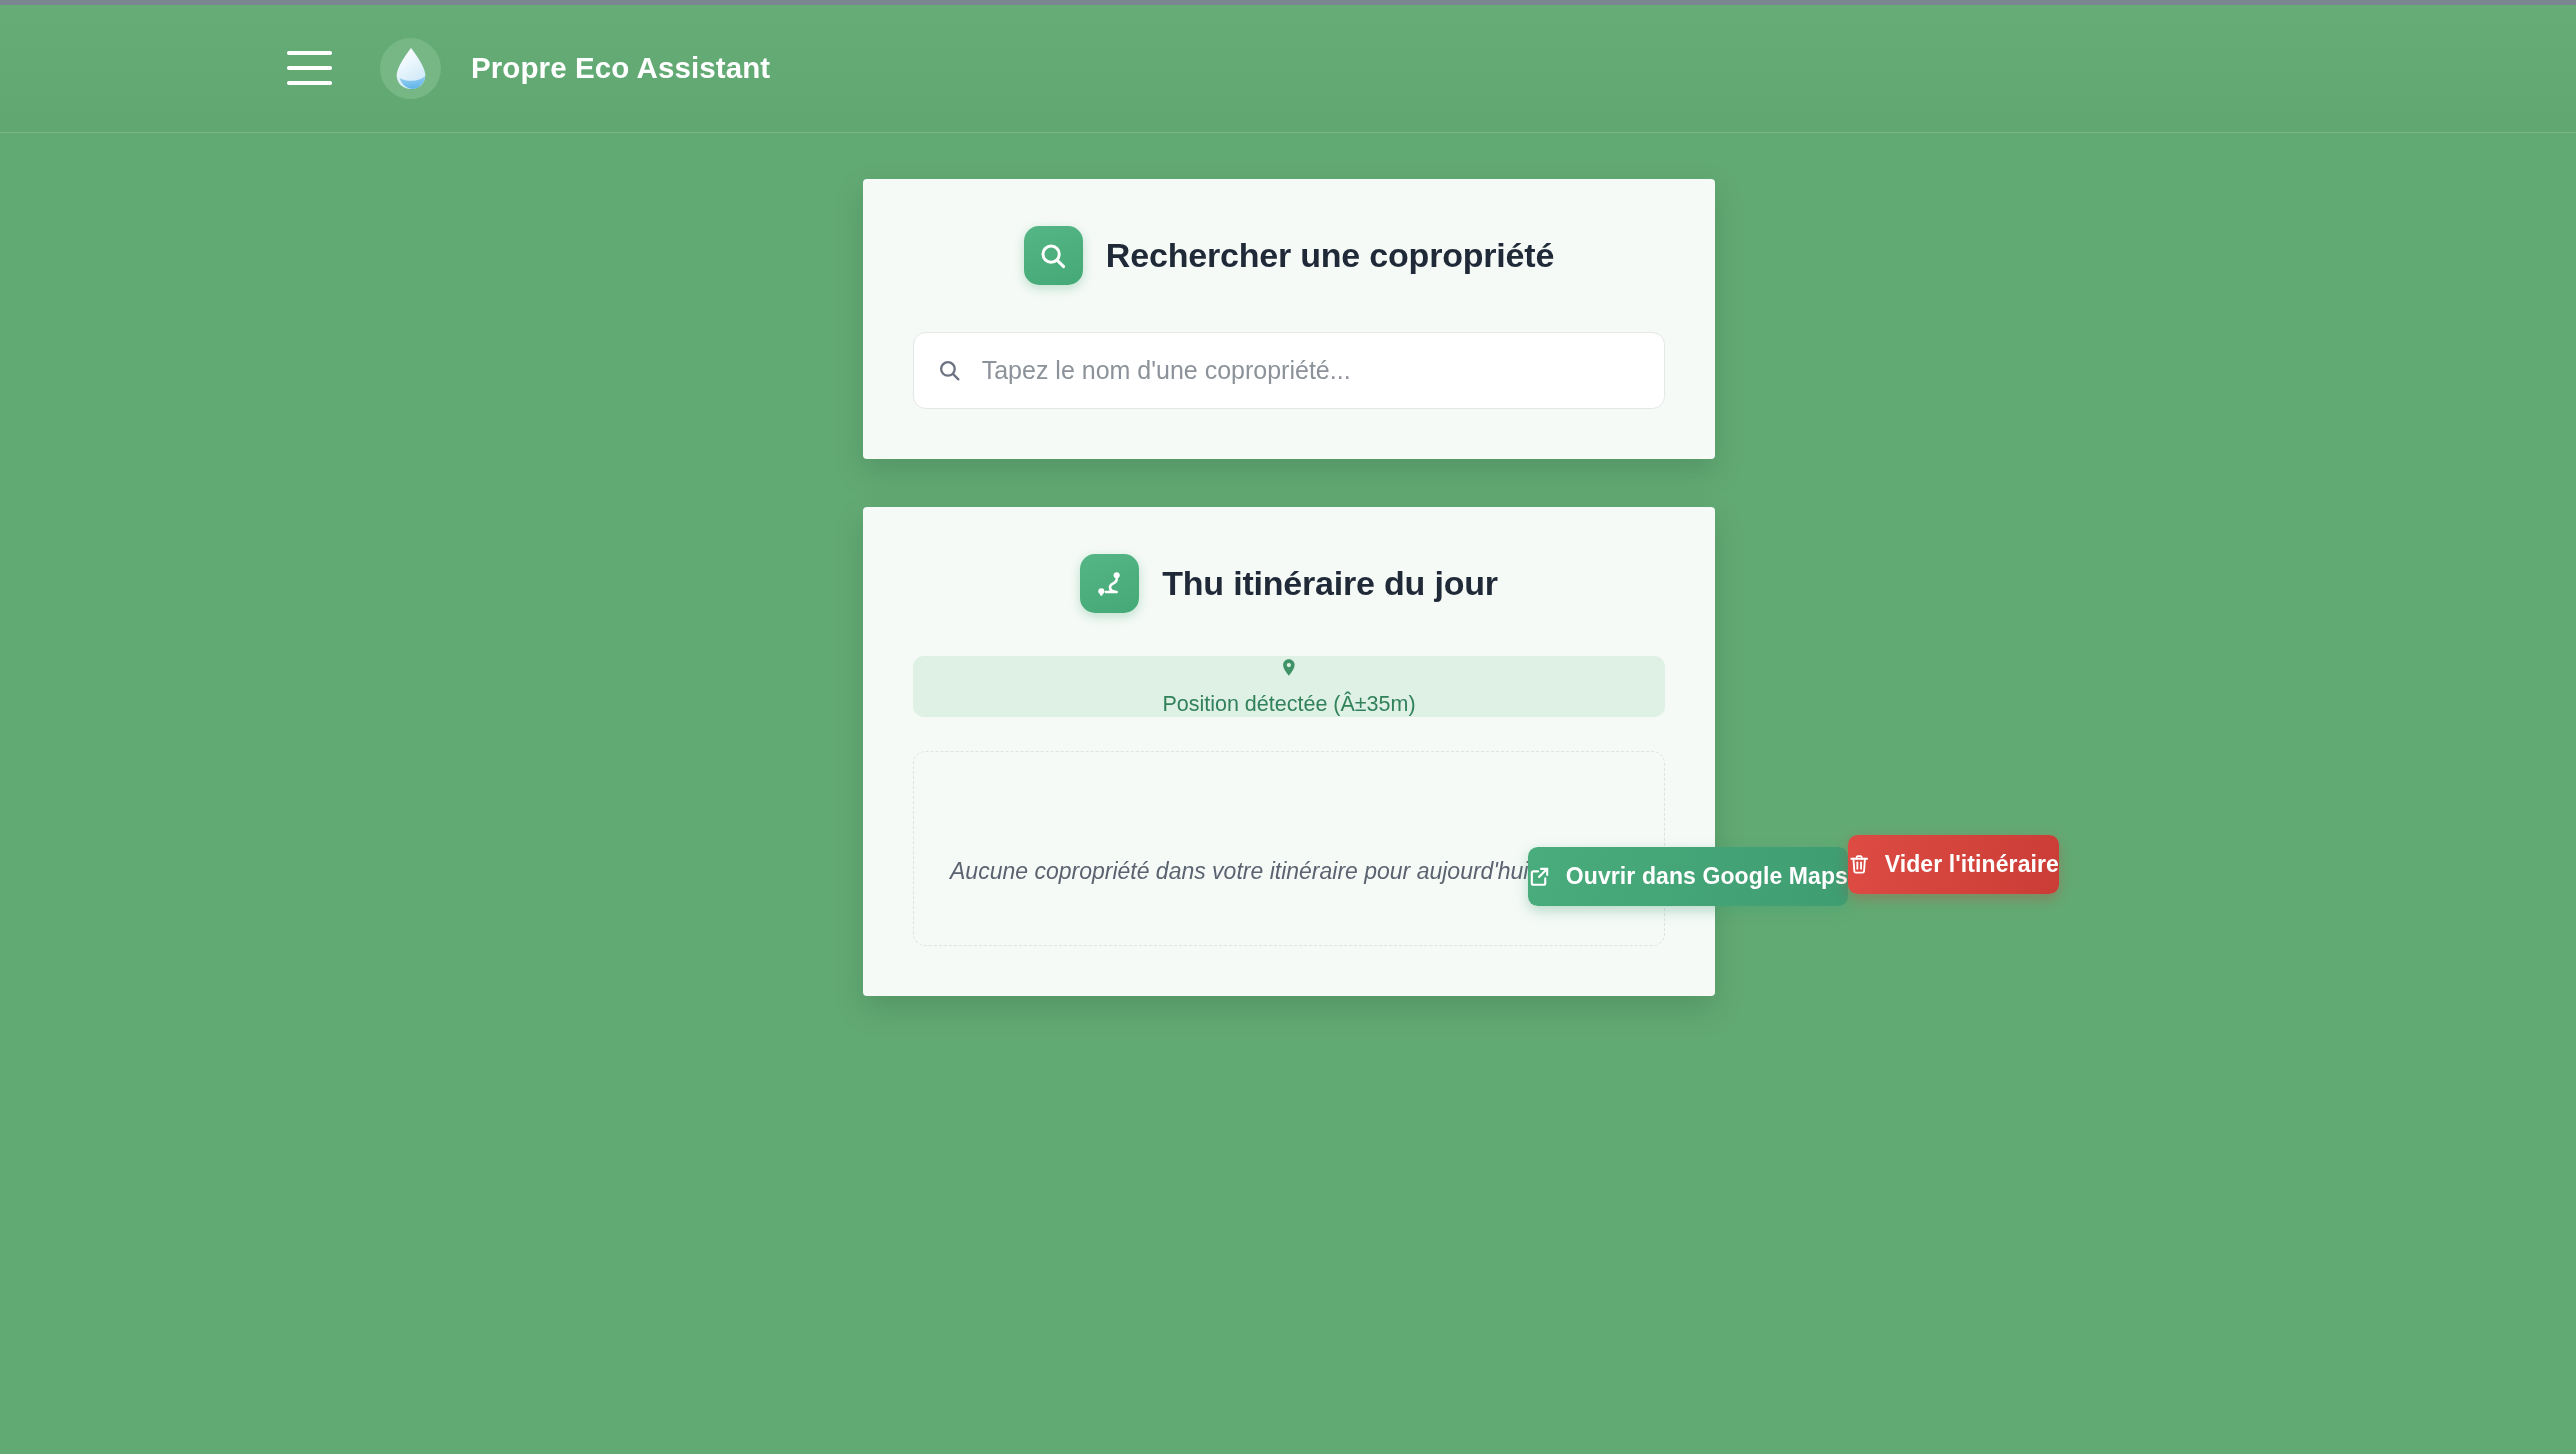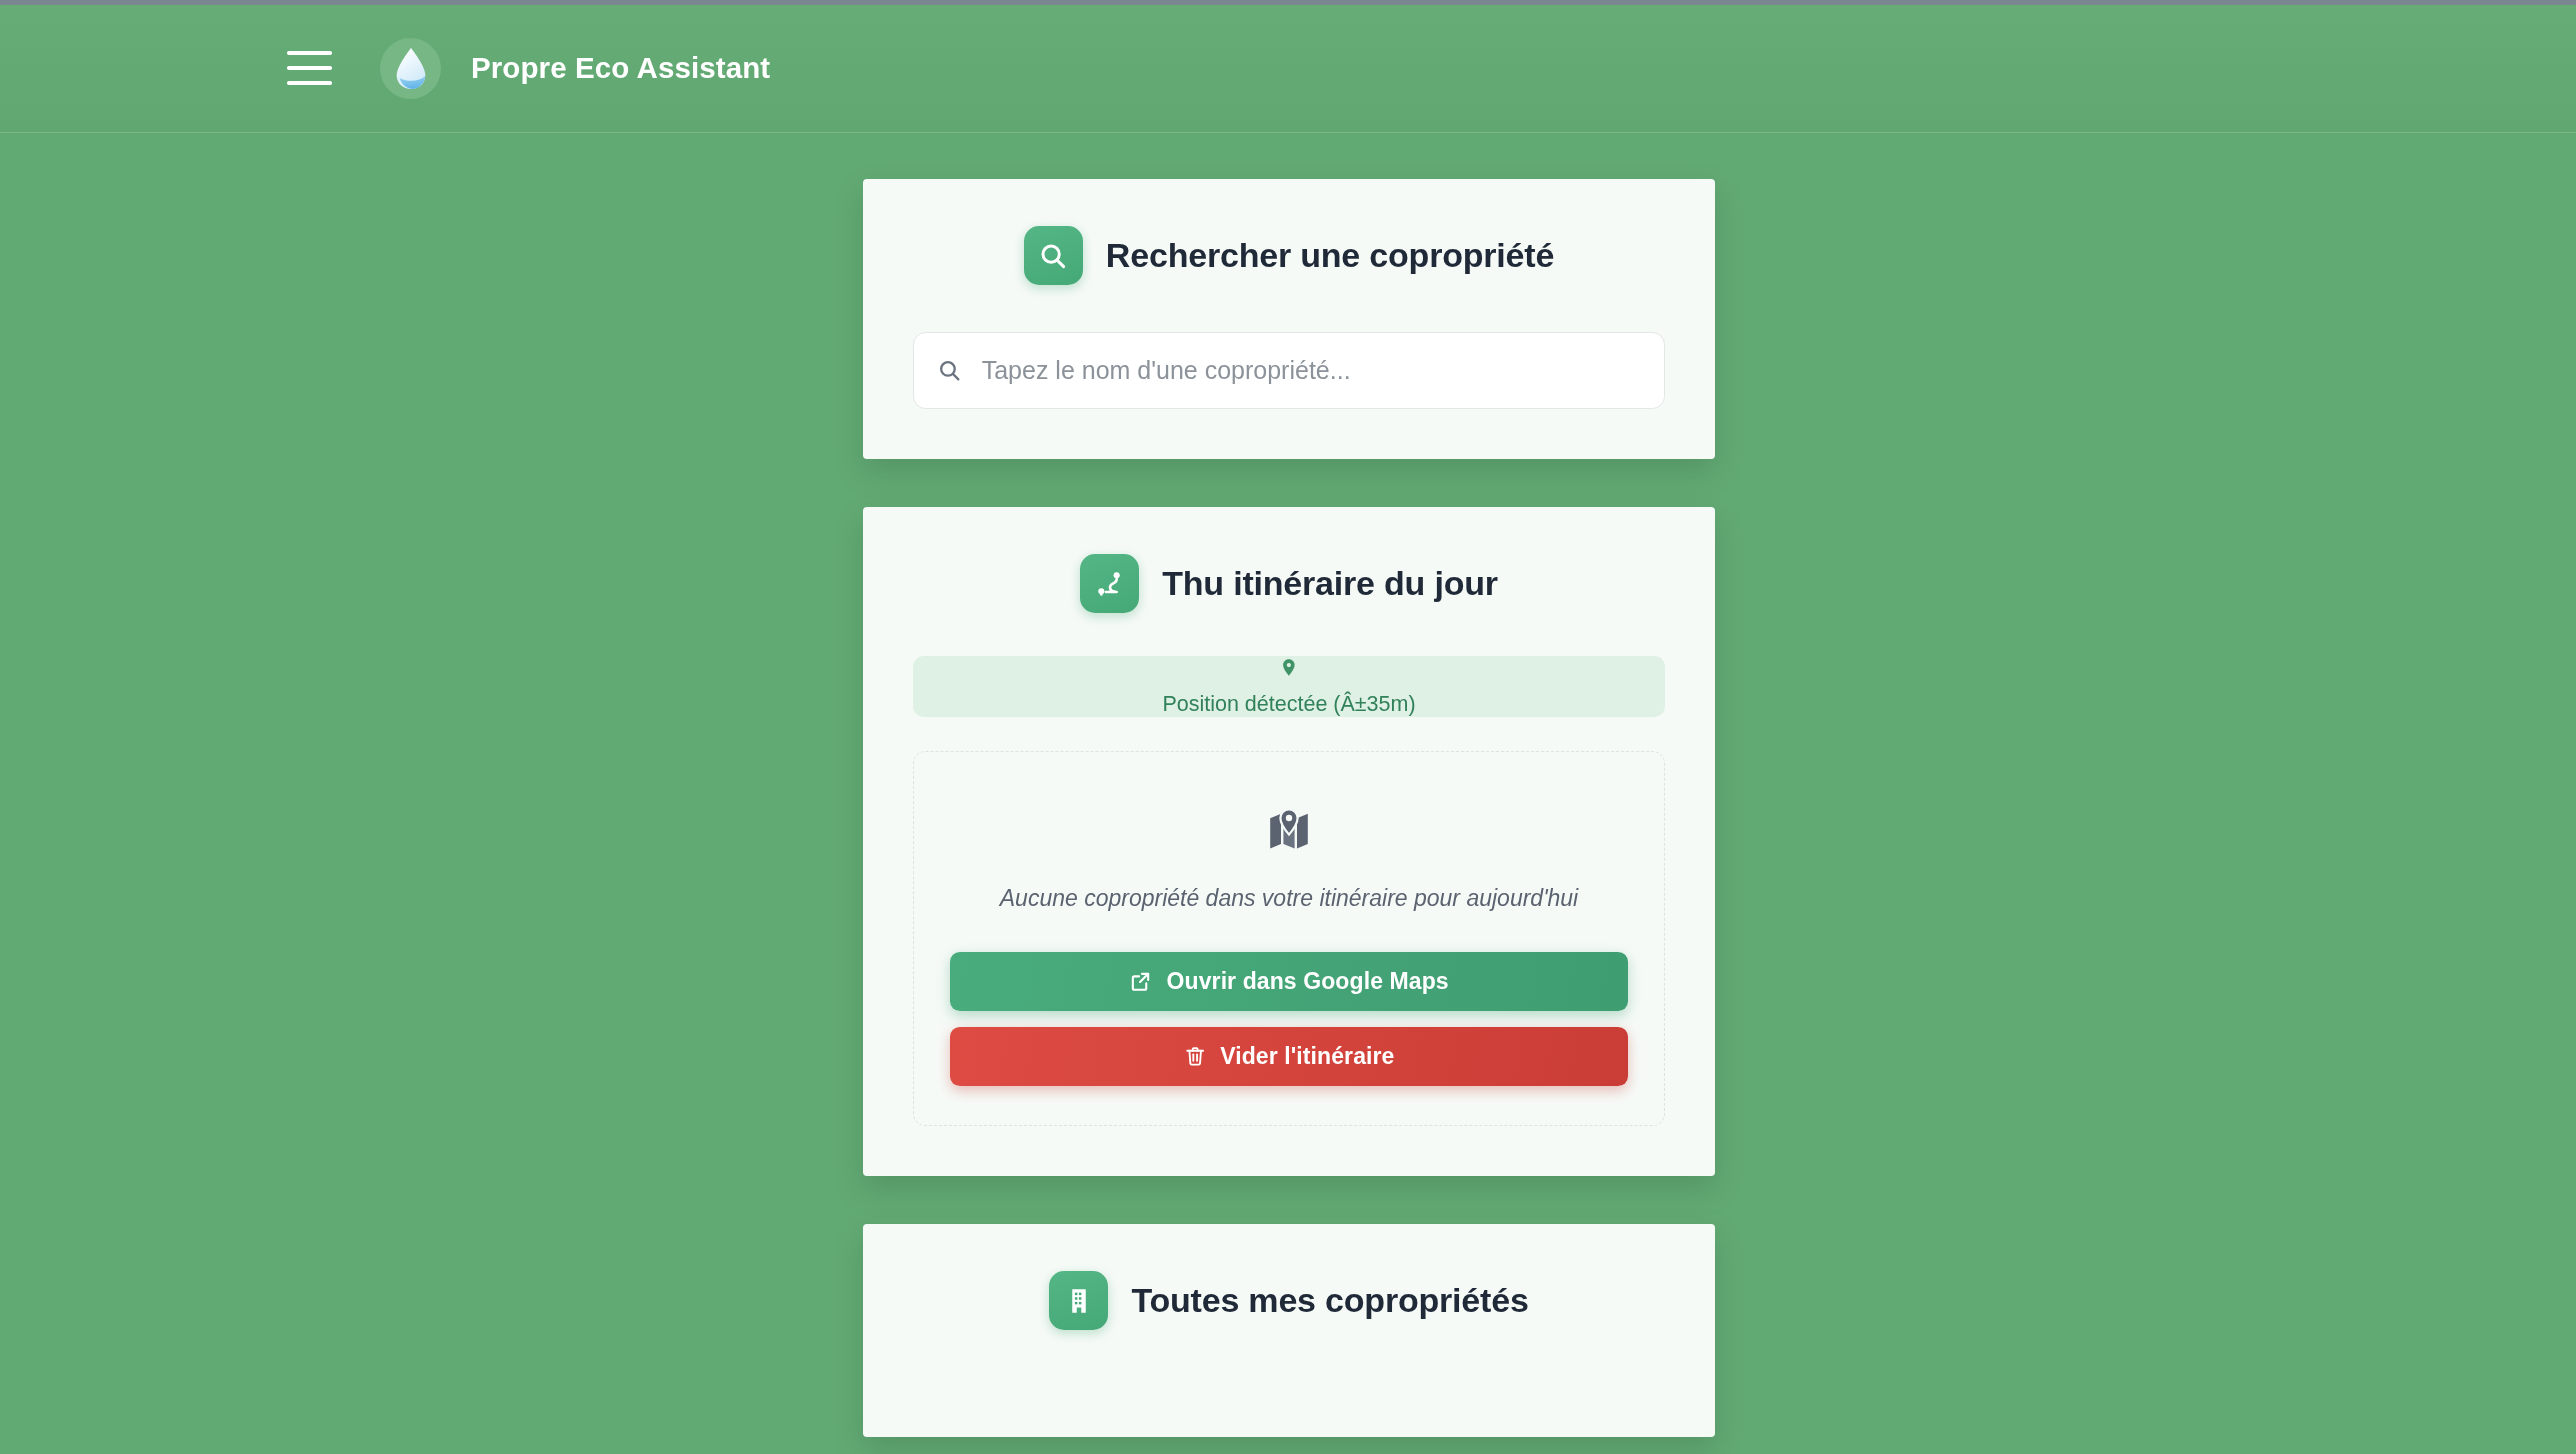--- a/index.html
+++ b/index.html
@@ -173,21 +173,21 @@
     white-space: nowrap;
   }
 
   
   .empty-panel {
     margin-top: 34px;
     border: 1.8px dashed #dee2e0;
     border-radius: 12.5px;
     padding: 55px 36px 39px 36px;
     display: flex;
-    flex-direction: column;
+    flex-direction: row;
     align-items: center;
   }
 
   .empty-text {
     margin-top: 30px;
     font-size: 23px;
     font-style: italic;
     color: #5b6370;
     text-align: center;
     white-space: nowrap;
@@ -328,32 +328,16 @@
           <path d="M9.4 6.2 V4.4 A1.1 1.1 0 0 1 10.5 3.3 H13.5 A1.1 1.1 0 0 1 14.6 4.4 V6.2"></path>
           <path d="M5.8 6.2 L6.8 19.6 A1.6 1.6 0 0 0 8.4 21 H15.6 A1.6 1.6 0 0 0 17.2 19.6 L18.2 6.2"></path>
           <path d="M10 10 V17"></path>
           <path d="M14 10 V17"></path>
         </svg>
         <span>Vider l'itinéraire</span>
       </button>
     </div>
   </section>
 
-  <section class="card last">
-    <div class="card-header">
-      <div class="icon-tile">
-        <svg width="30" height="30" viewBox="0 0 24 24">
-          <path d="M6.6 2.6 H17.4 V21.4 H13.8 V17.2 H10.2 V21.4 H6.6 Z" fill="#ffffff"></path>
-          <rect x="8.7" y="5.3" width="2" height="2" fill="#45a877"></rect>
-          <rect x="11.9" y="5.3" width="2" height="2" fill="#45a877"></rect>
-          <rect x="8.7" y="9" width="2" height="2" fill="#45a877"></rect>
-          <rect x="11.9" y="9" width="2" height="2" fill="#45a877"></rect>
-          <rect x="8.7" y="12.7" width="2" height="2" fill="#45a877"></rect>
-          <rect x="11.9" y="12.7" width="2" height="2" fill="#45a877"></rect>
-        </svg>
-      </div>
-      <h2 class="card-title">Toutes mes copropriétés</h2>
-    </div>
-  </section>
 
 </div>
 </main>
 
 
 </body></html>

